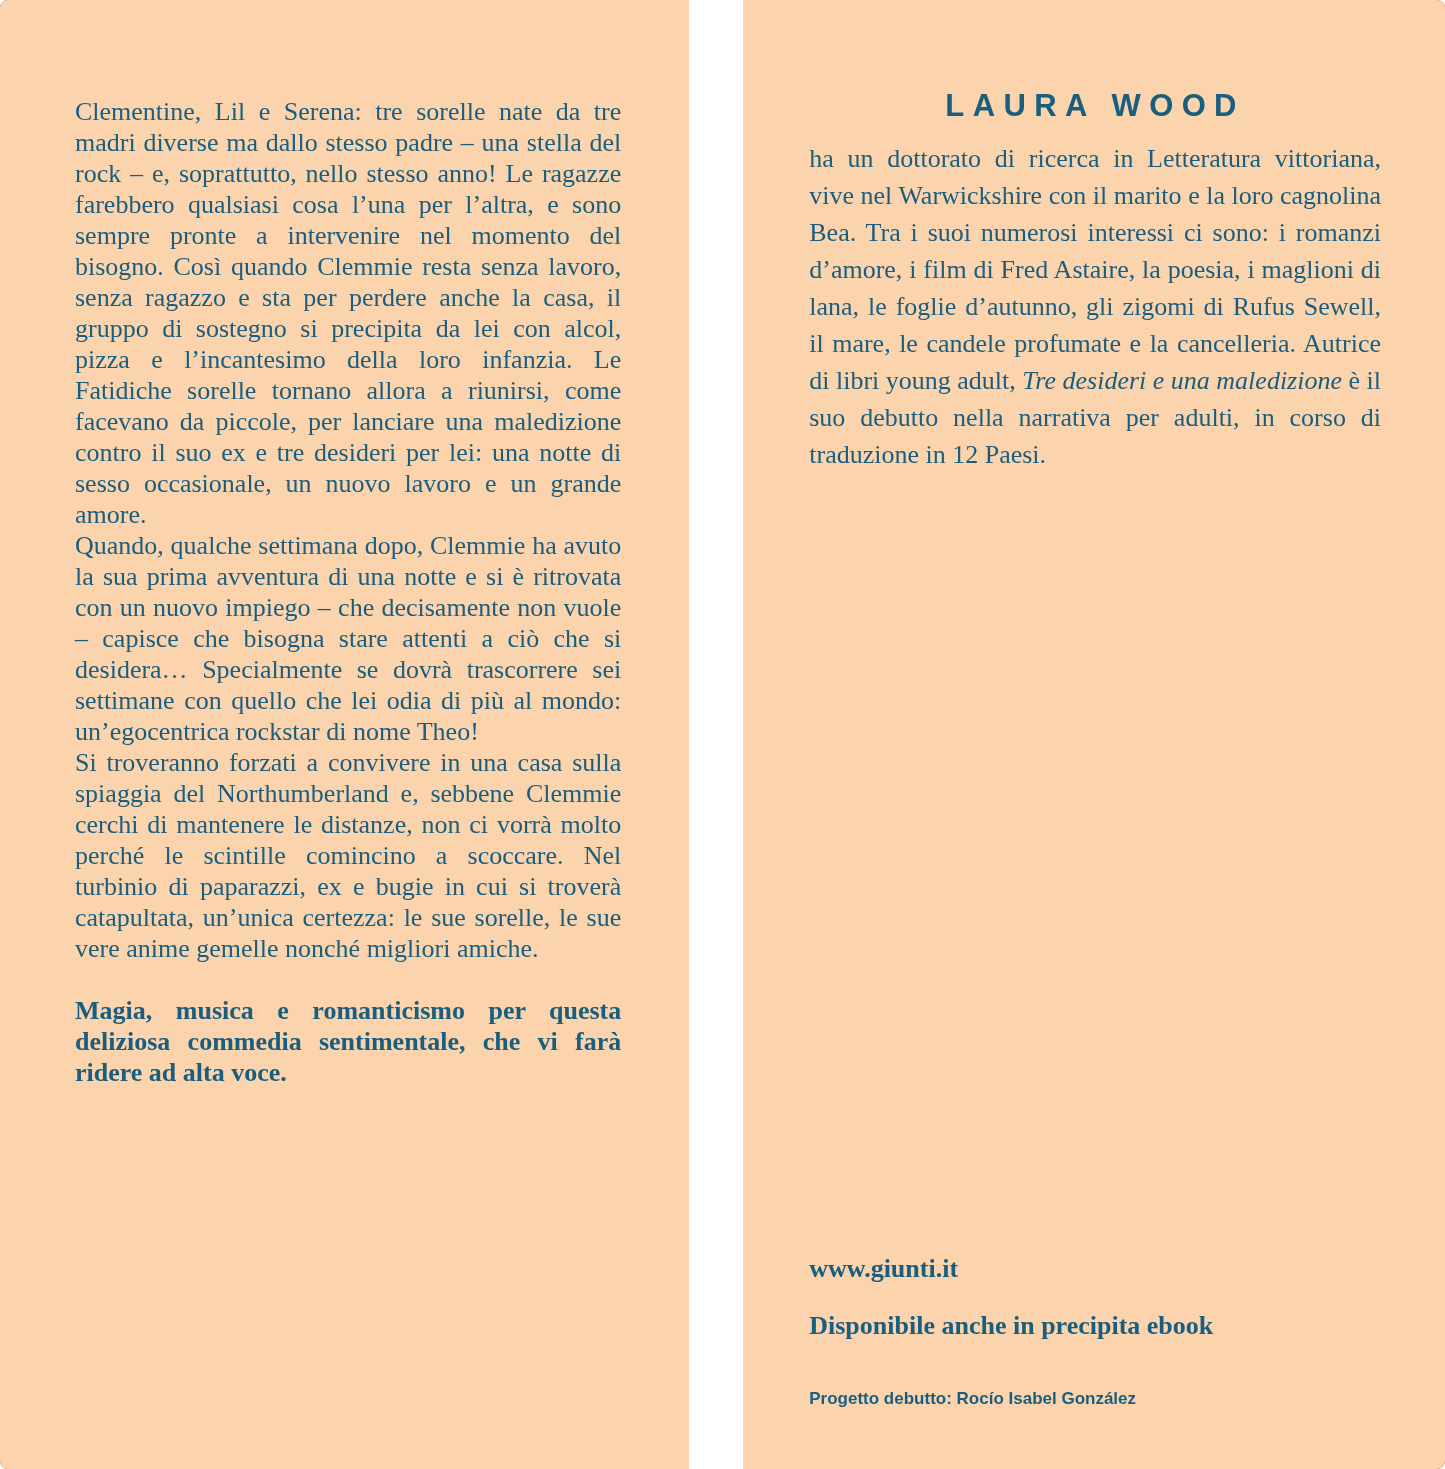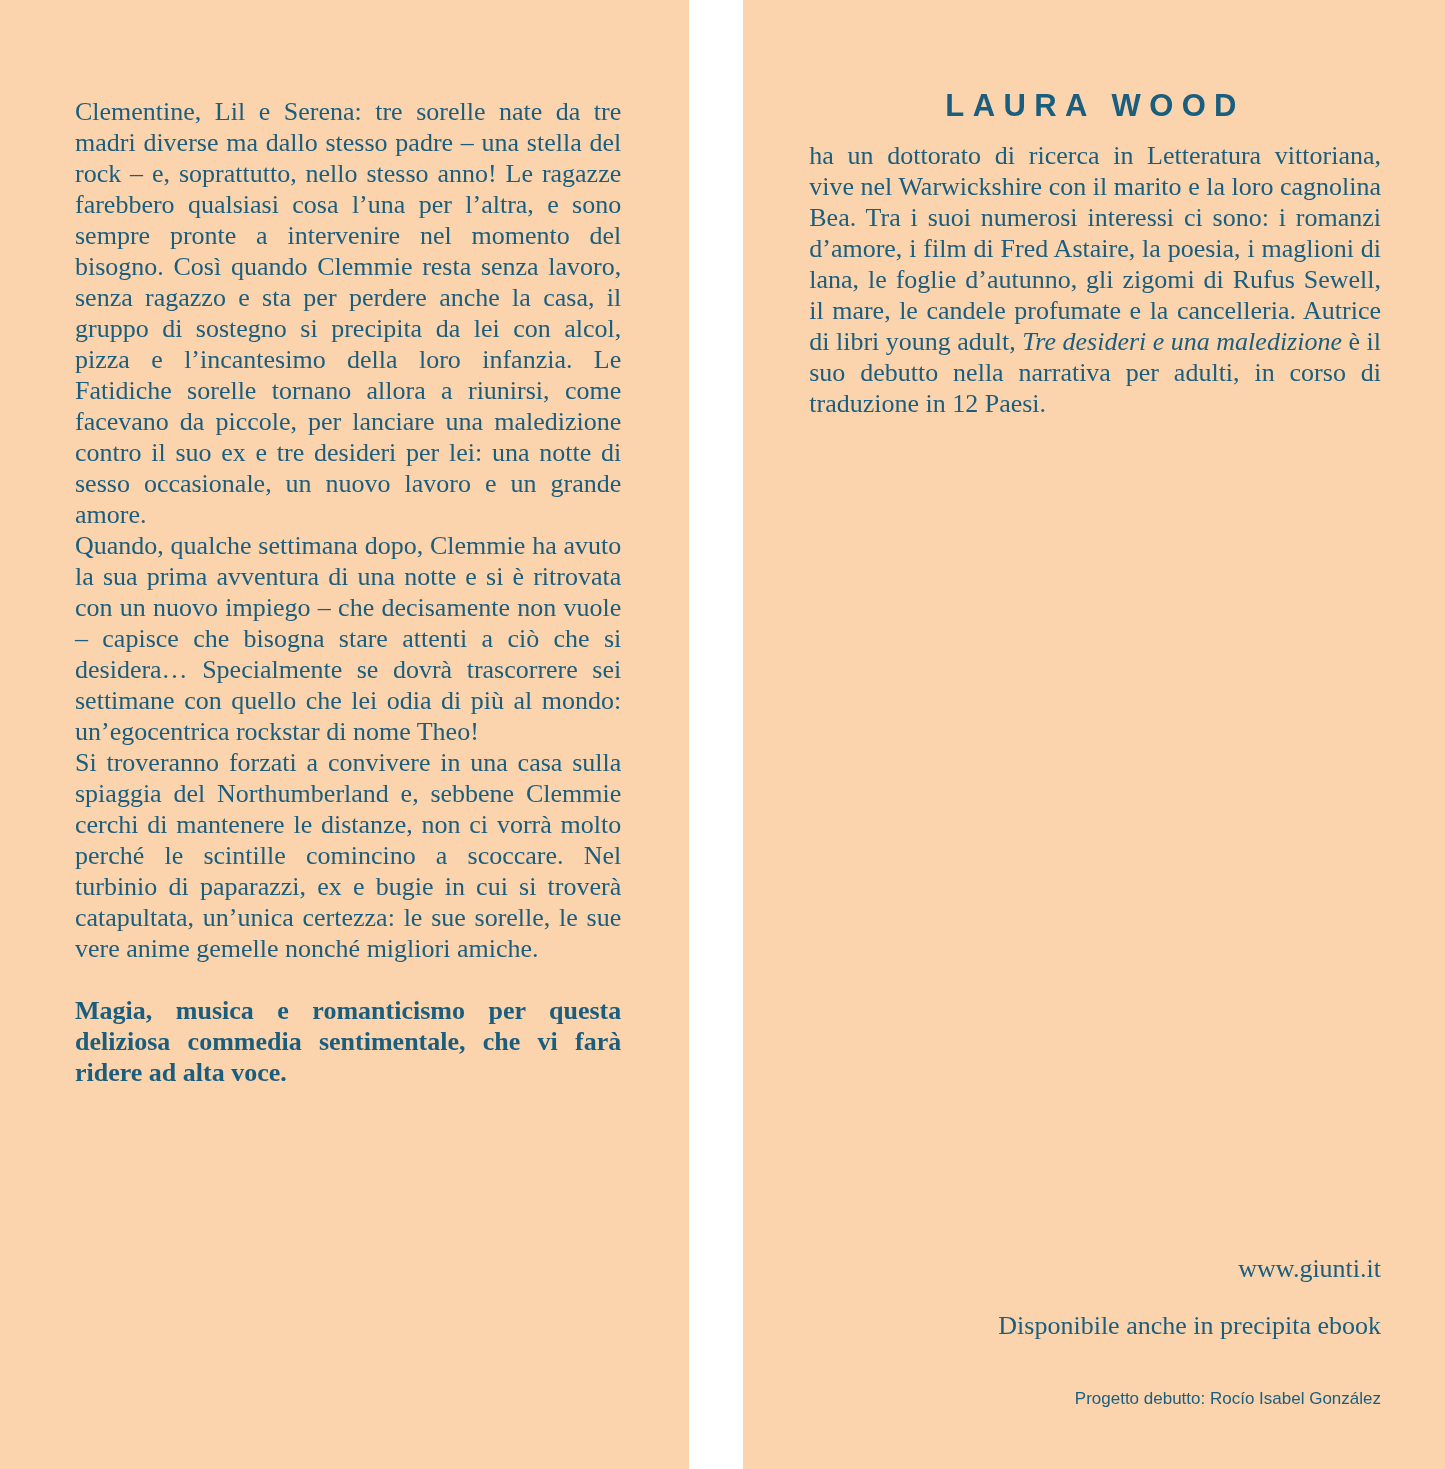--- a/index.html
+++ b/index.html
@@ -8,20 +8,21 @@
     background: #ffffff;
   }
   .page {
     width: 1445px;
     height: 1469px;
     display: flex;
     flex-direction: row;
     background: #c2410c;
     overflow: hidden;
     font-family: "Liberation Serif", serif;
+    border-radius: 8px;
   }
   .panel {
     background: #fbd3ac;
     box-sizing: border-box;
     color: #1a5e7f;
   }
   .panel.left {
     width: 700px;
     height: 100%;
     padding: 96px 68px 60px 75px;
@@ -57,33 +58,34 @@
     font-weight: bold;
     font-size: 31px;
     letter-spacing: 0.27em;
     text-align: center;
     color: #1a5e7f;
     white-space: nowrap;
   }
   .bio {
     margin: 0;
     font-size: 26px;
-    line-height: 31px;
+    line-height: 37px;
     text-align: justify;
     hyphens: auto;
     -webkit-hyphens: auto;
   }
   .bio em {
     font-style: italic;
   }
   .spacer {
     flex: 1 1 auto;
   }
   .bottom-block {
-    text-align: right;
+    text-align: left;
+    font-weight: bold;
   }
   .website {
     margin: 0 0 26px 0;
     font-size: 26px;
     line-height: 31px;
   }
   .ebook-note {
     margin: 0 0 46px 0;
     font-size: 26px;
     line-height: 31px;

